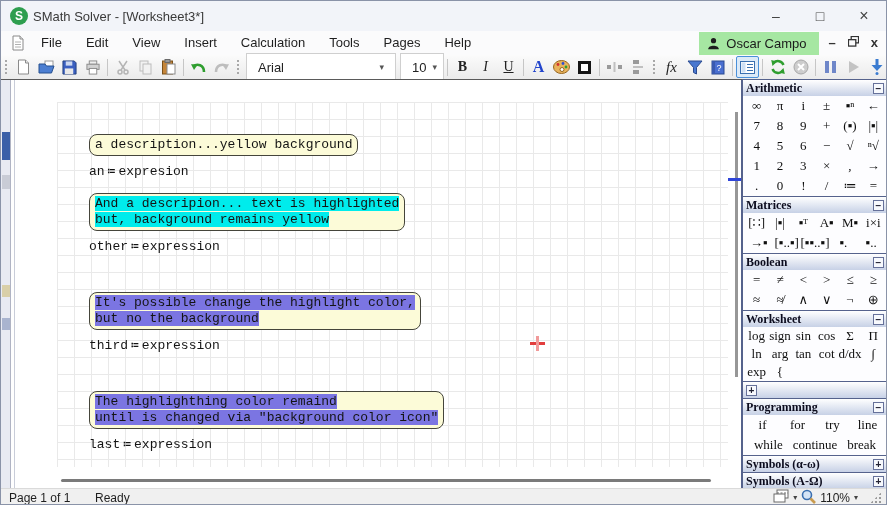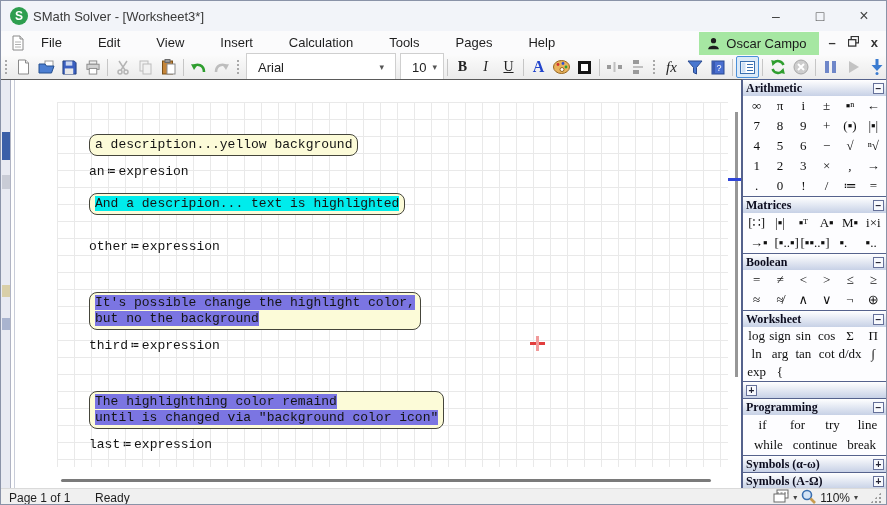--- a/index.html
+++ b/index.html
@@ -9,21 +9,21 @@
 
   
   .titlebar{position:absolute;left:0;top:0;width:100%;height:30px;background:#f2f4f9;display:flex;align-items:center;}
   .logo{width:18px;height:18px;border-radius:50%;background:#2e9e4f;color:#fff;font:bold 12px/18px "Liberation Sans",sans-serif;text-align:center;margin-left:9px;flex:none;}
   .title{margin-left:5px;font-size:13px;color:#3a3a3a;}
   .winbtns{margin-left:auto;display:flex;}
   .winbtn{width:44px;height:30px;text-align:center;line-height:30px;font-size:14px;color:#454545;}
 
   
   .menubar{position:absolute;top:30px;left:0;height:24px;width:100%;background:#fbfbfc;display:flex;align-items:center;}
-  .menu-items{display:flex;align-items:center;gap:12px;}
+  .menu-items{display:flex;align-items:center;}
   .menu-item{padding:0 12px;font-size:13px;color:#1f1f1f;line-height:24px;cursor:default;}
   .doc-ico{margin-left:10px;margin-right:4px;display:flex;align-items:center;}
   .account{display:flex;align-items:center;background:#a6e7a2;height:23px;padding:0 12px 0 8px;margin-left:auto;gap:6px;font-size:13px;color:#1b1b1b;}
   .mdibtns{display:flex;align-items:center;margin:0 8px 0 10px;gap:12px;}
   .mdibtn{font-size:13px;font-weight:bold;color:#333;line-height:20px;}
 
   
   .toolbar{position:absolute;top:54px;left:0;height:24px;width:100%;background:linear-gradient(#fbfbfb,#ebebeb);display:flex;align-items:center;}
   .tbtn{width:23px;height:22px;display:flex;align-items:center;justify-content:center;flex:none;border-radius:2px;}
   .tsep{width:1px;height:17px;background:#c6c6c6;margin:0 3px;flex:none;}
@@ -303,21 +303,21 @@
       <div class="pageedge"></div>
       <div class="gridregion"></div>
 
       <div class="cross-h" style="left:519px;top:262px;"></div>
       <div class="cross-v" style="left:525px;top:256px;"></div>
       <div class="vscroll"></div>
       <div class="vmark"></div>
       <div class="hscroll"></div>
     <div class="note" style="left: 78px; top: 54px; background: rgb(252, 251, 216); border-color: rgb(69, 69, 59);"><div class="note-line"><span>a description...yellow background</span></div></div>
         <div class="expr" style="left: 78px; top: 83px;"><span>an</span><span class="op">≔</span><span>expresion</span></div>
-        <div class="note" style="left: 78px; top: 113px; background: rgb(252, 251, 216); border-color: rgb(69, 69, 59);"><div class="note-line"><span style="background: rgb(0, 236, 236);">And a descripion... text is highlighted</span></div></div>
+        <div class="note" style="left: 78px; top: 113px; background: rgb(252, 251, 216); border-color: rgb(69, 69, 59);"><div class="note-line"><span style="background: rgb(0, 236, 236);">And a descripion... text is highlighted</span></div><div class="note-line"><span style="background: rgb(0, 236, 236);">but, background remains yellow</span></div></div>
         <div class="expr" style="left: 78px; top: 158px;"><span>other</span><span class="op">≔</span><span>expression</span></div>
         <div class="note" style="left: 78px; top: 212px; background: rgb(252, 251, 216); border-color: rgb(69, 69, 59);"><div class="note-line"><span style="background: rgb(123, 117, 226);">It's possible change the highlight color,</span></div><div class="note-line"><span style="background: rgb(123, 117, 226);">but no the background</span></div></div>
         <div class="expr" style="left: 78px; top: 257px;"><span>third</span><span class="op">≔</span><span>expression</span></div>
         <div class="note" style="left: 78px; top: 311px; background: rgb(252, 251, 216); border-color: rgb(69, 69, 59);"><div class="note-line"><span style="background: rgb(123, 117, 226);">The highlighthing color remaind</span></div><div class="note-line"><span style="background: rgb(123, 117, 226);">until is changed via "background color icon"</span></div></div>
         <div class="expr" style="left: 78px; top: 356px;"><span>last</span><span class="op">≔</span><span>expression</span></div>
       </div>
 
     <div class="sidebar">
       <div>
           <div class="panel panel-arithmetic">

